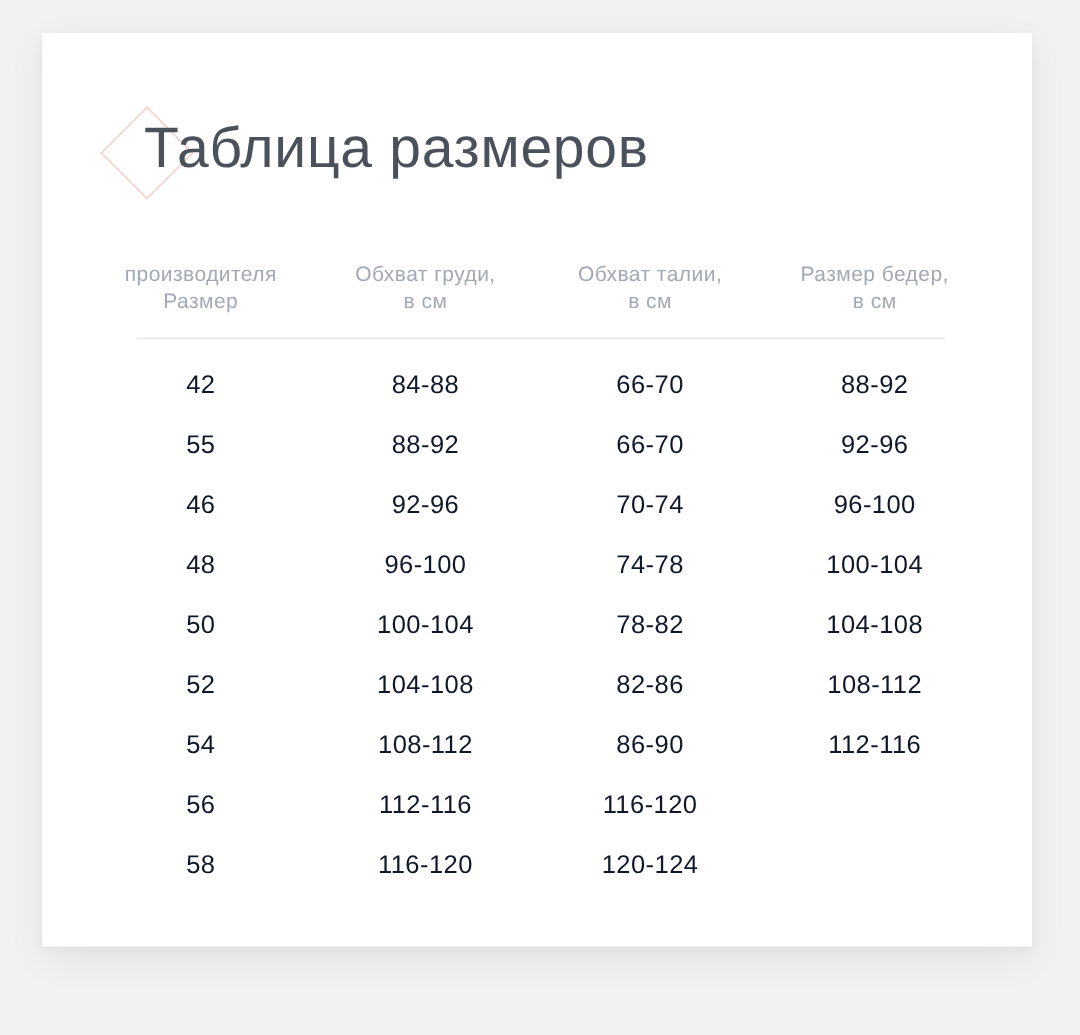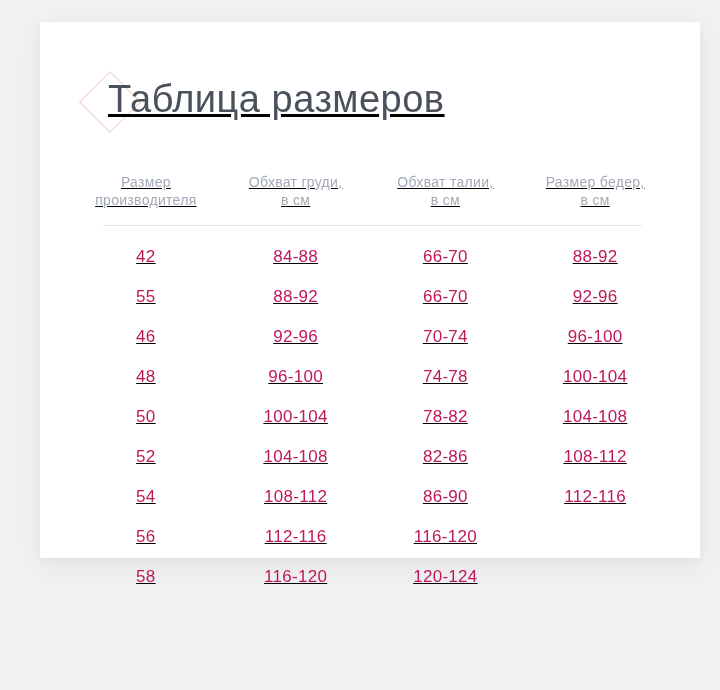--- a/index.html
+++ b/index.html
@@ -4,25 +4,24 @@
 <style>
   * { margin: 0; padding: 0; box-sizing: border-box; }
   html, body {
     width: 720px; height: 690px;
     background: #f1f1f2;
     font-family: "Liberation Sans", sans-serif;
     overflow: hidden;
   }
   .card {
     position: absolute;
-    left: 40px; top: 22px;
-    width: 660px; height: 536px;
+    left: 28px; top: 22px;
+    width: 660px; height: 609px;
     background: #ffffff;
     box-shadow: 0 8px 26px rgba(0,0,0,0.055), 0 2px 8px rgba(0,0,0,0.04);
-    text-decoration: underline;
   }
   .diamond {
     position: absolute;
     left: 48px; top: 58px;
     width: 44px; height: 44px;
     border: 1px solid #f2d1c7;
     transform: rotate(45deg);
     background: transparent;
   }
   .page-title {
@@ -59,38 +58,38 @@
     margin-top: 11px;
   }
   .tr {
     display: flex;
     align-items: center;
     height: 40px;
   }
   .td {
     width: 25%;
     text-align: center;
-    color: #be185d;
+    color: #0f172a;
     font-size: 17px;
     font-weight: 400;
     letter-spacing: 0.3px;
   }
 </style>
 </head>
 <body>
 
 <div class="card">
   <span class="diamond"></span>
   <h1 class="page-title">Таблица размеров</h1>
 
   <div class="size-table">
     <div class="thead">
         <div class="th">
+          <div>производителя</div>
           <div>Размер</div>
-          <div>производителя</div>
         </div>
         <div class="th">
           <div>Обхват груди,</div>
           <div>в см</div>
         </div>
         <div class="th">
           <div>Обхват талии,</div>
           <div>в см</div>
         </div>
         <div class="th">

